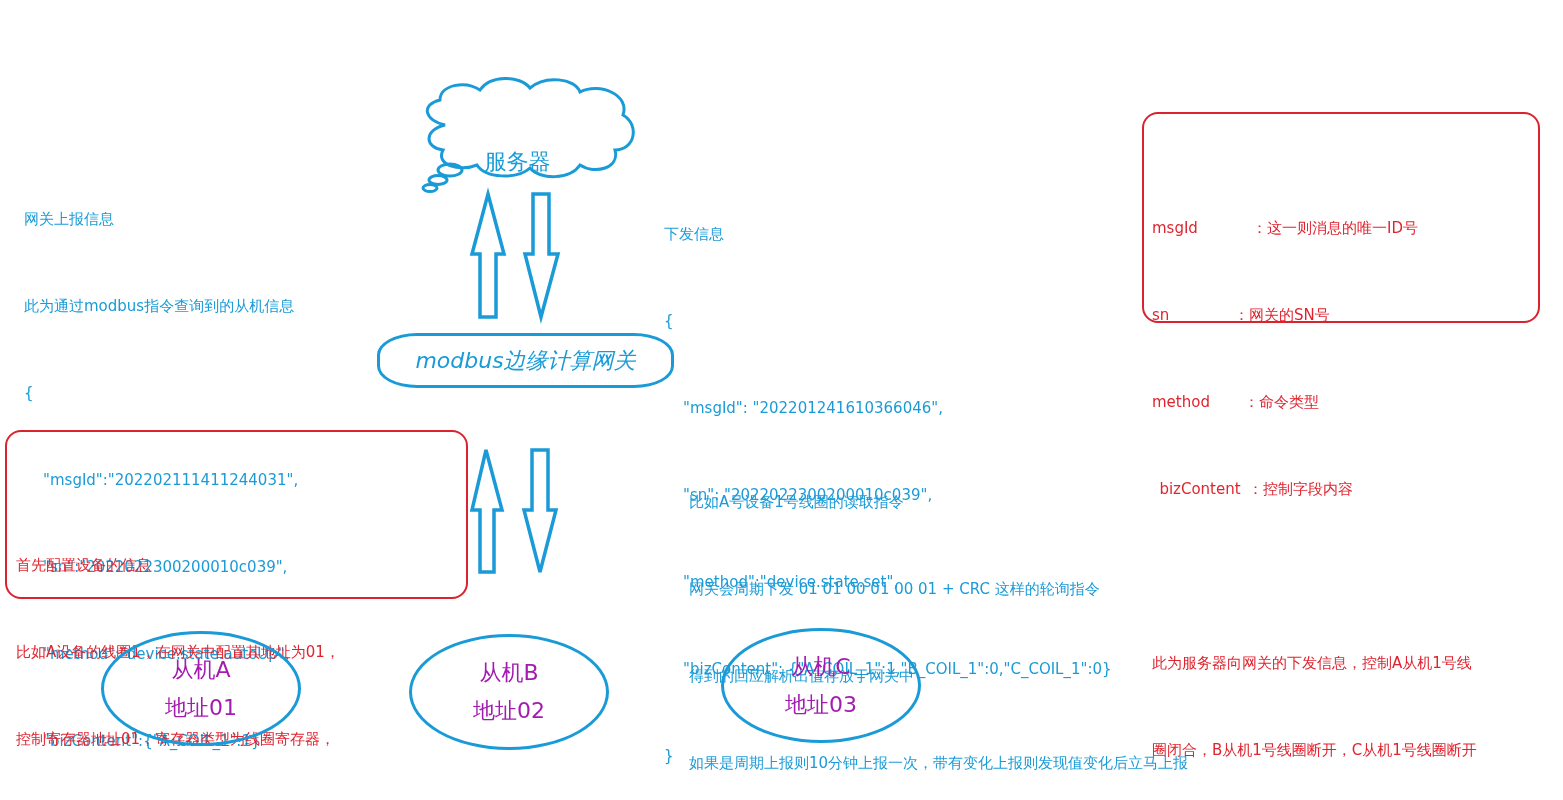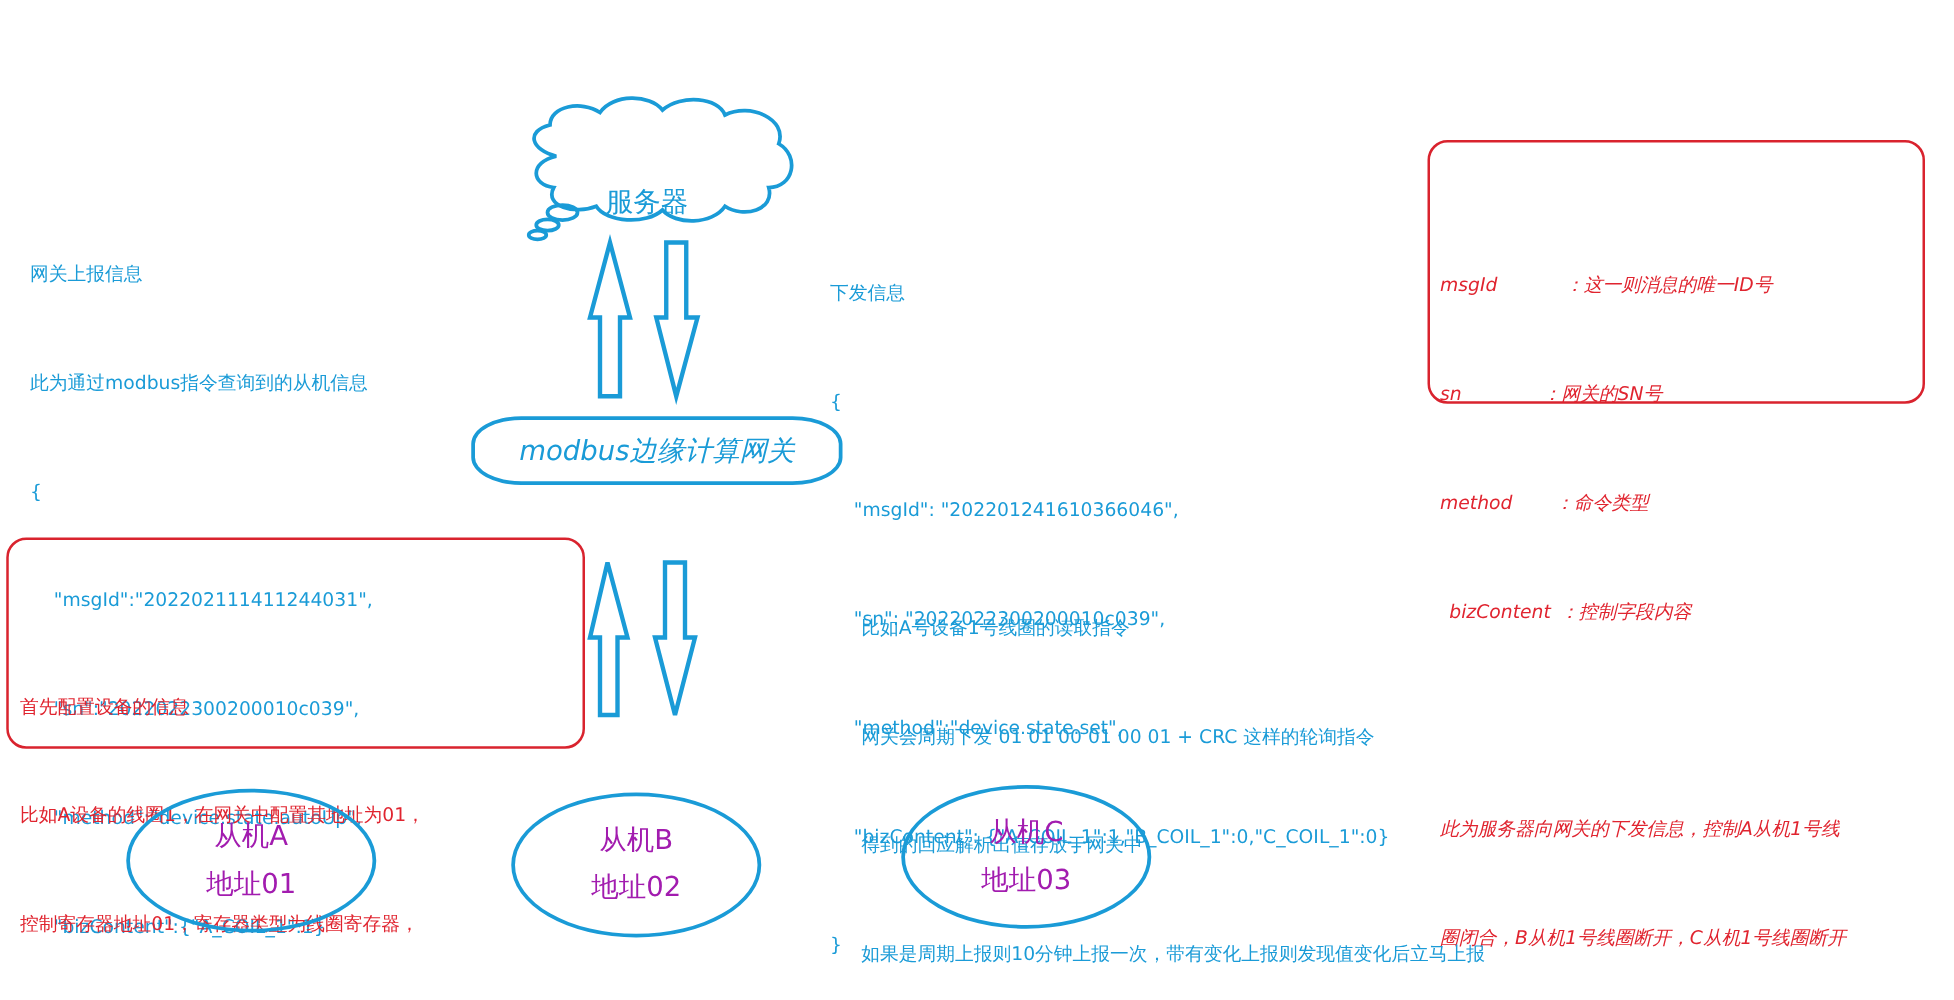--- a/index.html
+++ b/index.html
@@ -65,21 +65,21 @@
 <div class="abs txt blue" style="left:664px;top:121px;">
   <div>下发信息</div>
   <div>{</div>
   <div>    "msgId": "202201241610366046",</div>
   <div>    "sn": "2022022300200010c039",</div>
   <div>    "method":"device.state.set",</div>
   <div>    "bizContent": {"A_COIL_1":1,"B_COIL_1":0,"C_COIL_1":0}</div>
   <div>}</div>
 </div>
 
-<div class="box-red" style="left:1142px;top:112px;width:398px;height:211px;font-style:italic;">
+<div class="box-red" style="left:1142px;top:112px;width:398px;height:211px;">
   <div class="abs txt red" style="left:8px;top:1px;">
     <div><span style="display:inline-block;width:100px;">msgId</span><span>：</span><span>这一则消息的唯一ID号</span></div>
     <div><span style="display:inline-block;width:82px;">sn</span><span>：</span><span>网关的SN号</span></div>
     <div><span style="display:inline-block;width:92px;">method</span><span>：</span><span>命令类型</span></div>
     <div><span style="display:inline-block;width:96px;text-align:center;">bizContent</span><span>：</span><span>控制字段内容</span></div>
     <div></div>
     <div>此为服务器向网关的下发信息，控制A从机1号线</div>
     <div>圈闭合，B从机1号线圈断开，C从机1号线圈断开</div>
   </div>
 </div>

